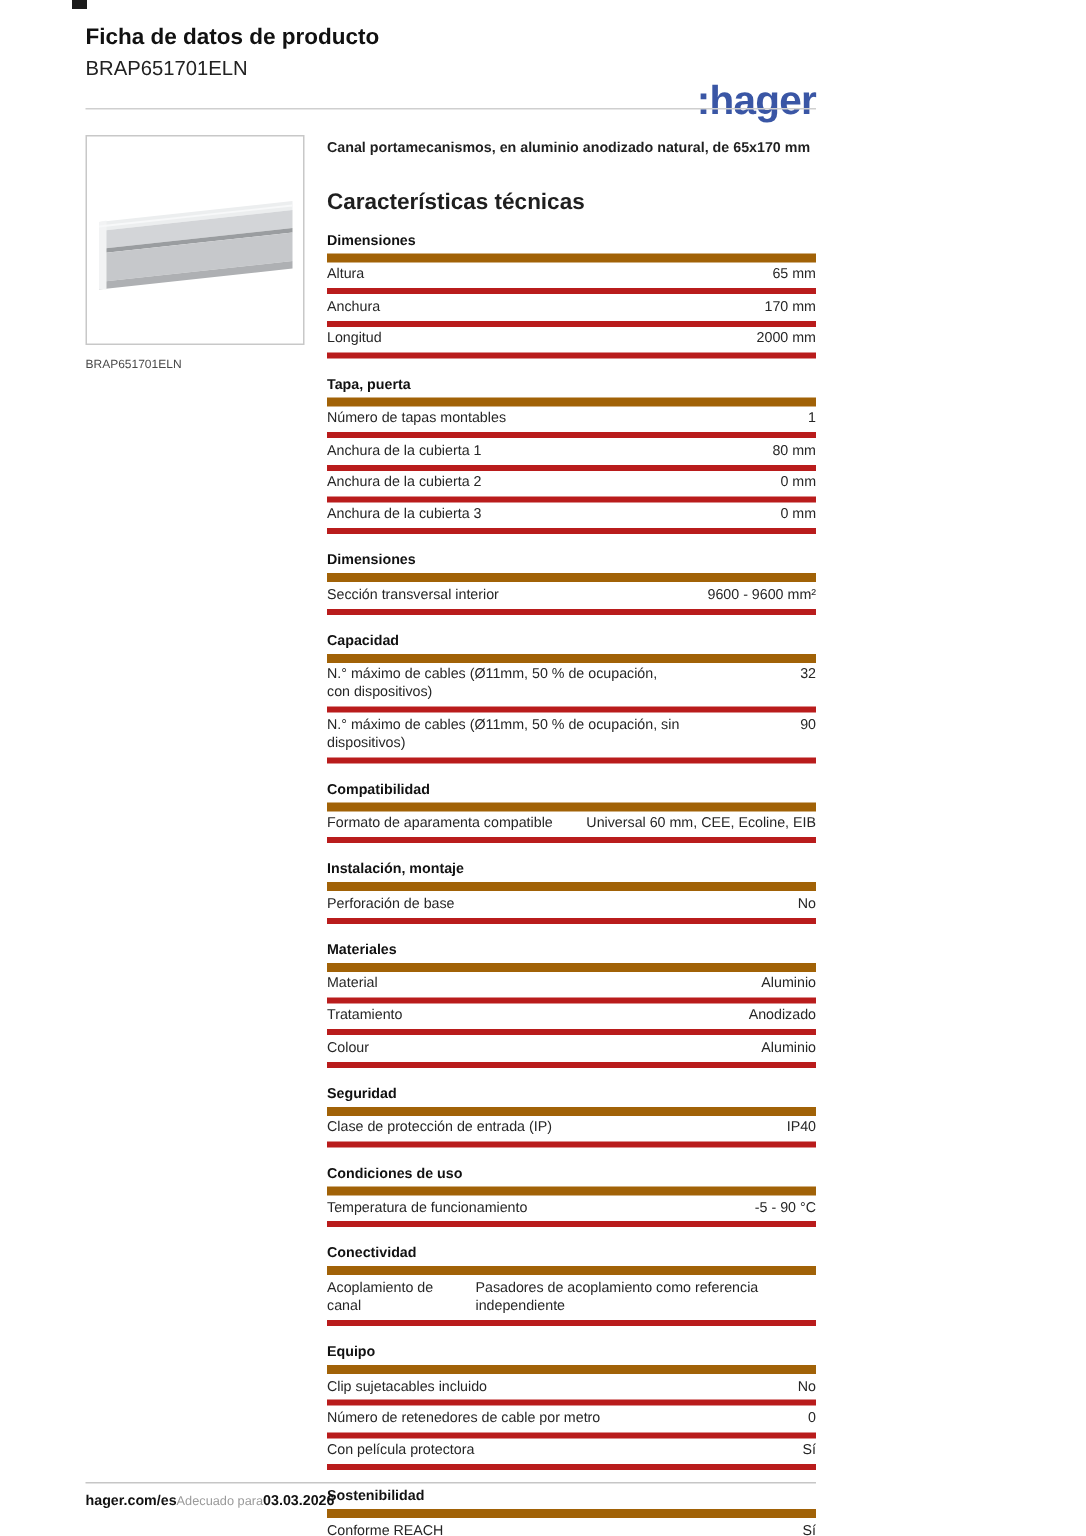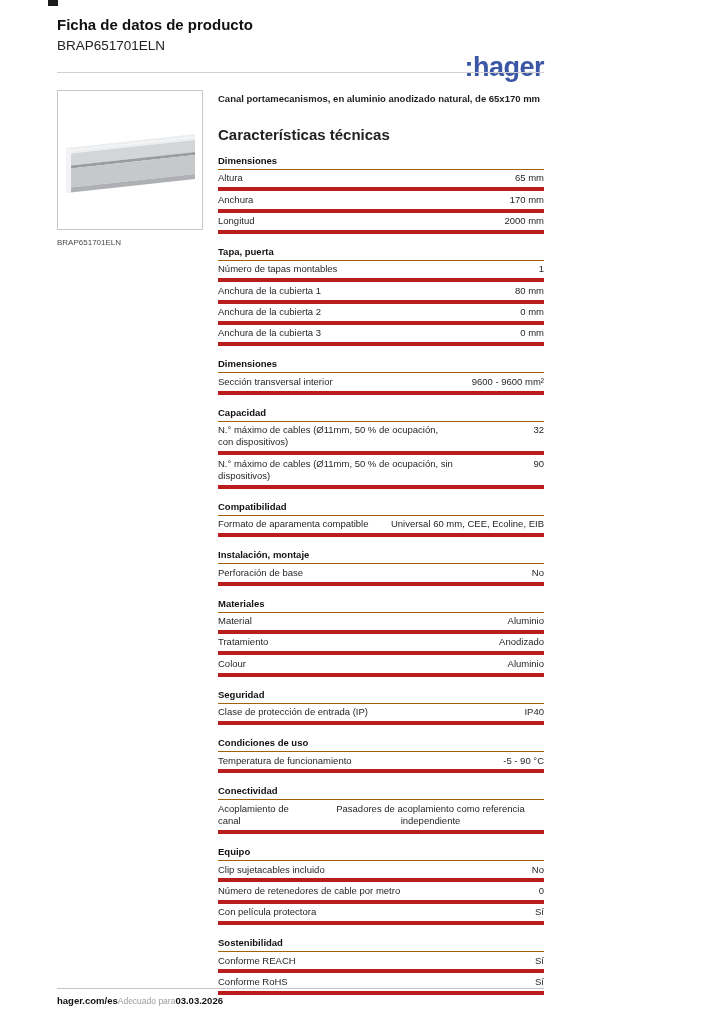--- a/index.html
+++ b/index.html
@@ -27,29 +27,29 @@
   .image-box{
     width:146px;height:140px;border:1px solid #c8c8c8;background:#fff;
     display:flex;align-items:center;justify-content:center;box-sizing:border-box;
   }
   .image-caption{font-size:8px;color:#4a4a4a;margin-top:8px;}
   .main-col{flex:1;min-width:0;}
   .description{font-size:9.5px;font-weight:bold;line-height:1.35;margin:3px 0 20px 0;}
   .tech-heading{font-size:15px;font-weight:bold;margin:0 0 5px 0;}
   .section-title{
     font-size:9.5px;font-weight:bold;color:#111;
-    padding:3px 0;border-bottom:1px solid #a16207;margin-top:9px;
+    padding:3px 0;border-bottom:6px solid #a16207;margin-top:9px;
   }
   .spec-row{
     display:flex;justify-content:space-between;align-items:flex-start;gap:12px;
     font-size:9.5px;line-height:1.3;
     padding:2.5px 0;border-bottom:4px solid #b91c1c;color:#262626;
   }
   .spec-label{max-width:235px;}
-  .spec-value{text-align:center;white-space:nowrap;}
+  .spec-value{text-align:left;white-space:nowrap;}
   .spec-value.wrap{white-space:normal;}
   
   .footer-rule{position:absolute;left:57px;right:52px;top:988px;border-top:1px solid #c6c6c6;}
   .footer{
     position:absolute;left:57px;right:52px;top:995px;
     display:flex;justify-content:flex-start;align-items:baseline;
   }
   .footer-left{font-size:9.5px;font-weight:bold;color:#111;}
   .footer-center{font-size:8.5px;color:#9a9a9a;}
   .footer-right{font-size:9.5px;font-weight:bold;color:#111;}

